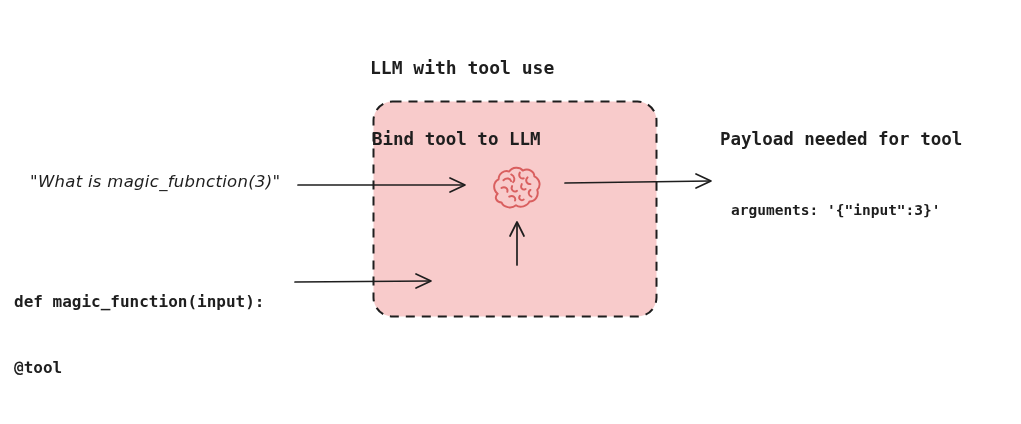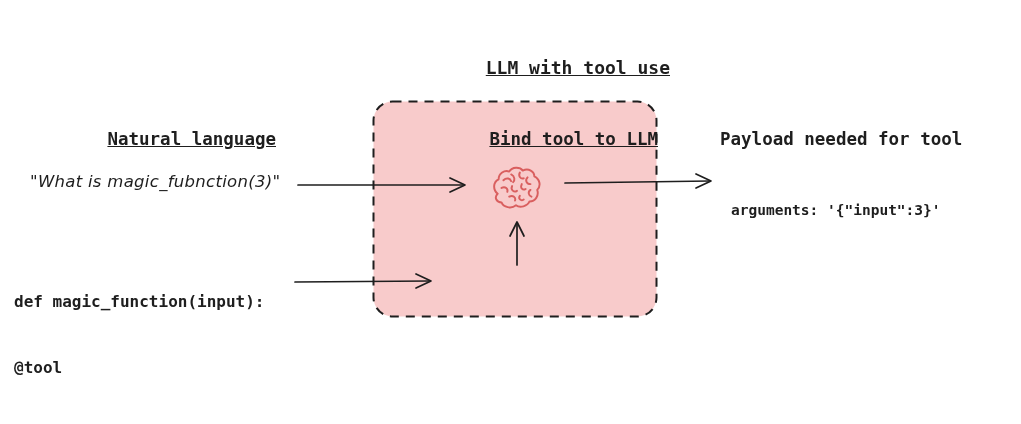--- a/index.html
+++ b/index.html
@@ -19,21 +19,21 @@
   .abs { position: absolute; }
   .mono-heading {
     font-family: "DejaVu Sans Mono", monospace;
     font-size: 17.5px;
     font-weight: 600;
     letter-spacing: 0px;
     white-space: nowrap;
     color: #1e1e1e;
     text-align: right;
   }
-  .centered { text-align: right; text-decoration: underline; }
+  .centered { text-align: left; }
   .handwritten {
     font-family: "DejaVu Sans", sans-serif;
     font-style: italic;
     font-size: 16.5px;
     font-weight: 500;
     white-space: nowrap;
     color: #1e1e1e;
     letter-spacing: 0.3px;
   }
   .code-block {
@@ -67,21 +67,20 @@
     pointer-events: none;
   }
 </style>
 </head>
 <body>
 
 <div class="canvas">
 
   <div class="abs mono-heading centered" style="left:370px; top:57px; width:300px; font-size:18px;">LLM with tool use</div>
 
-  <div class="abs mono-heading centered" style="left:40px; top:129px; width:236px;">Natural language</div>
 
   <div class="abs handwritten" style="left:30px; top:172px;">"What is magic_fubnction(3)"</div>
 
   <div class="abs code-block" style="left:14px; top:247px;">
     <div>def magic_function(input):</div>
     <div>@tool</div>
     <div>    return input + 2</div>
   </div>
 
   <div class="abs llm-box">

